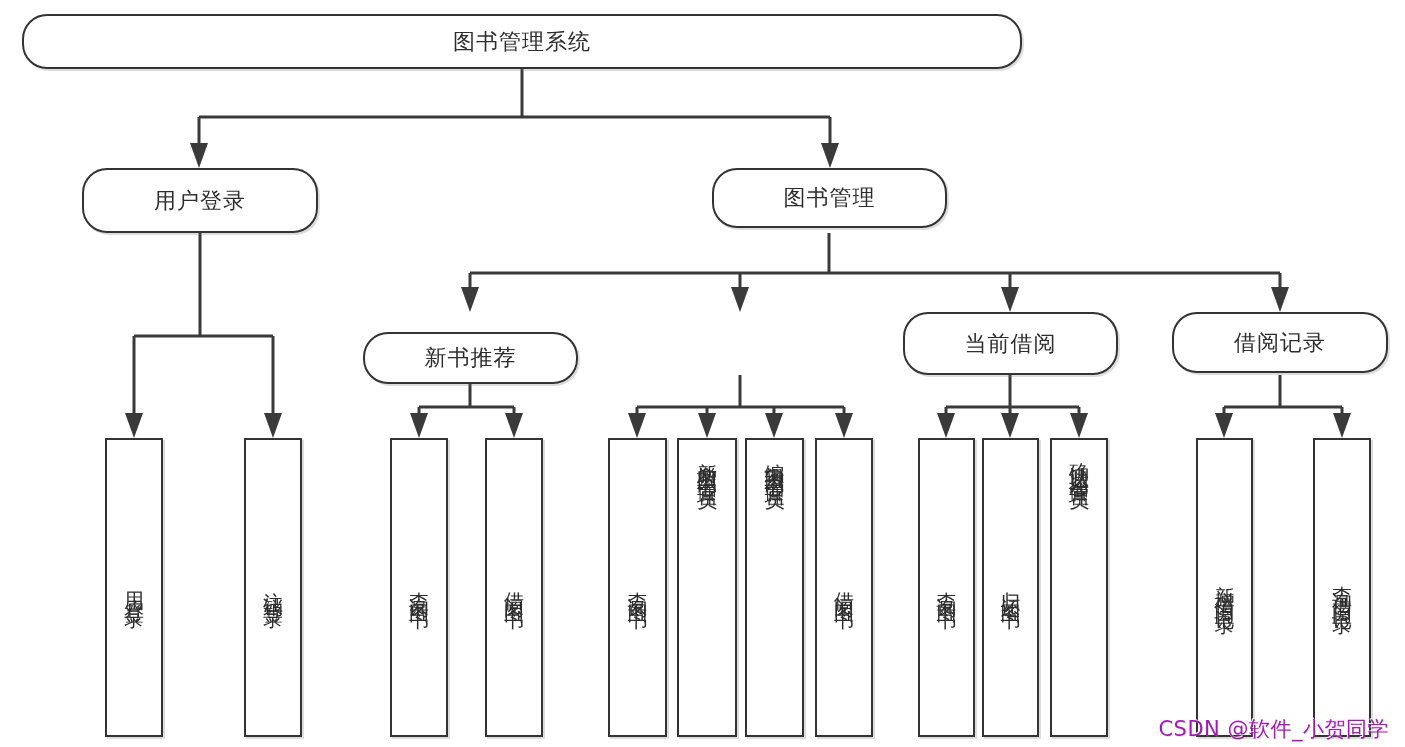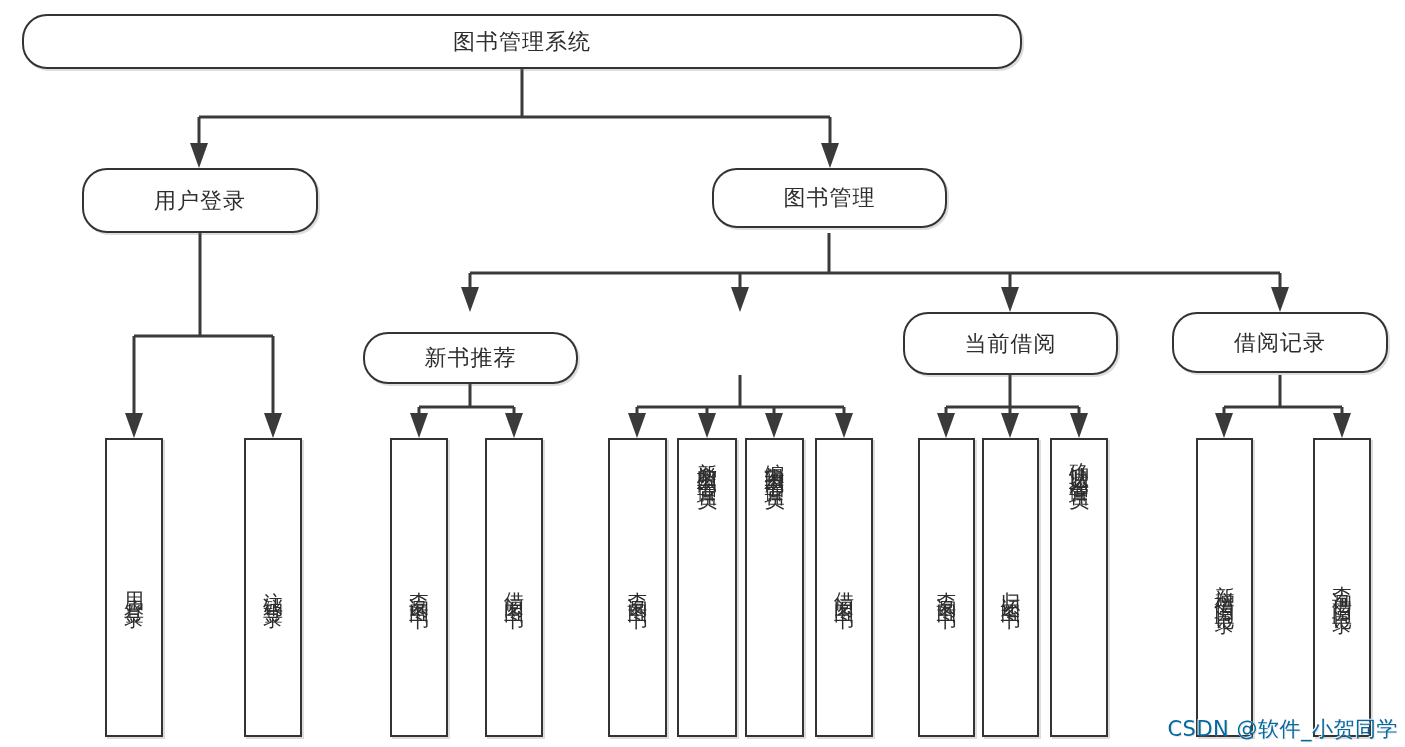--- a/index.html
+++ b/index.html
@@ -30,25 +30,25 @@
     text-orientation:mixed;
     font-size:20px;
     line-height:1.05;
     letter-spacing:6px;
     white-space:nowrap;
   }
   .leaf-long{align-items:flex-start;}
   .leaf-long span{padding-top:7px;letter-spacing:4px;}
   .watermark{
     position:absolute;
-    right:7px;
+    right:16px;
     bottom:4px;
     z-index:3;
     font-size:21px;
-    color:#0369a1;
+    color:#a21caf;
     letter-spacing:0.5px;
     text-shadow:-1px -1px 0 rgba(255,255,255,0.9), 1px 1px 0 rgba(130,130,130,0.2);
   }
 </style>
 </head>
 <body>
 
 <div class="stage">
 
   <svg class="connectors" width="1405" height="747" viewBox="0 0 1405 747">

